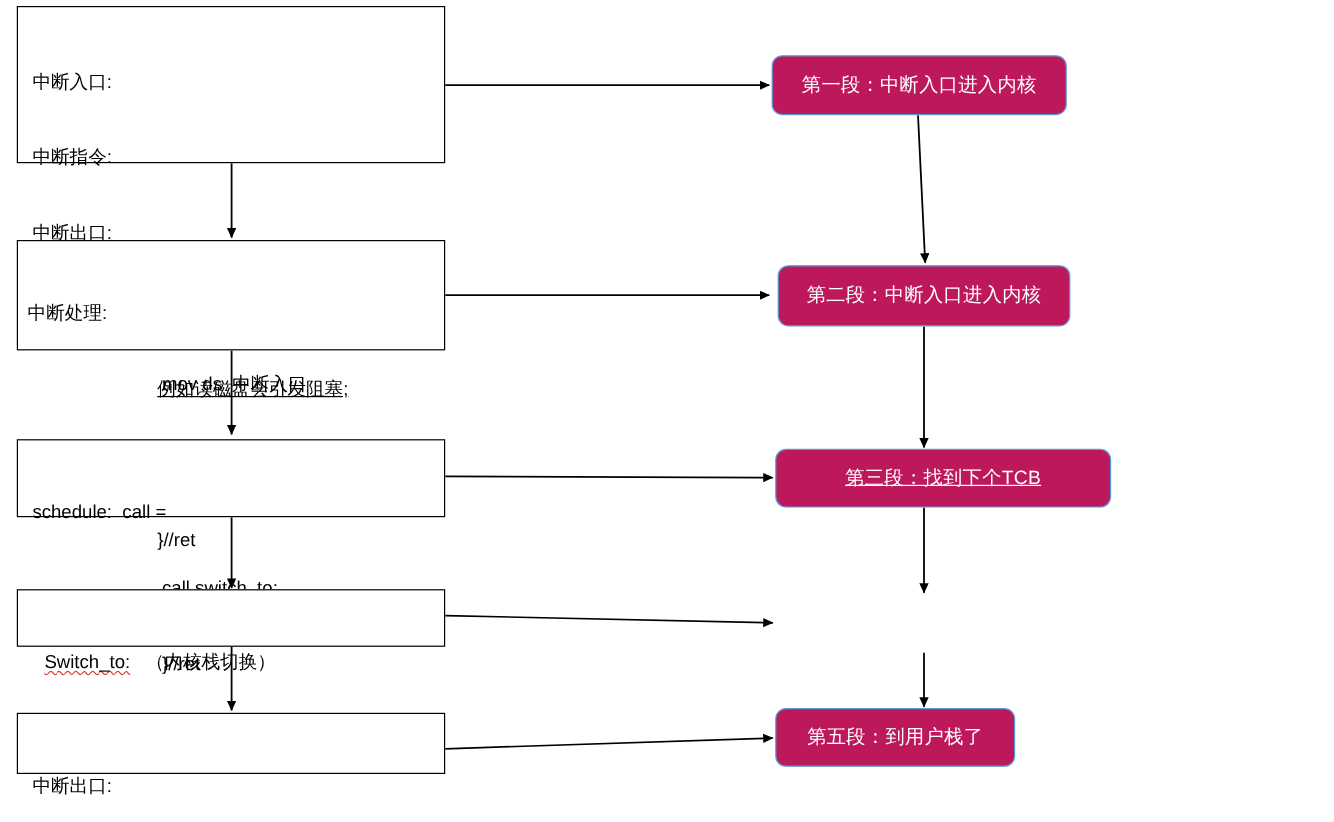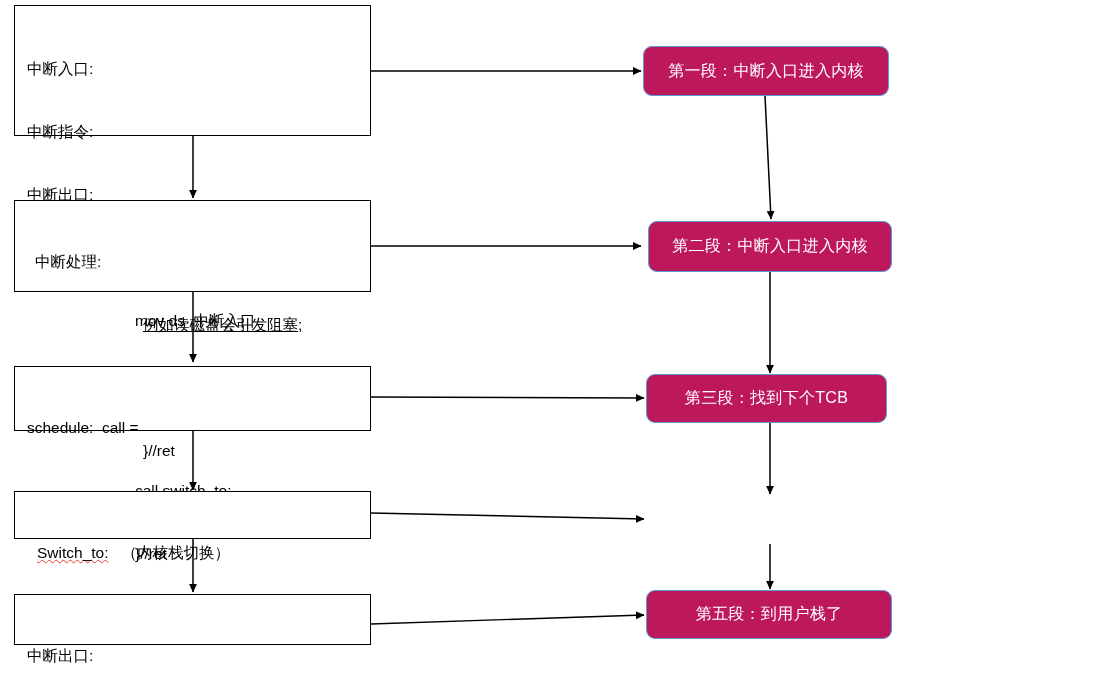--- a/index.html
+++ b/index.html
@@ -100,21 +100,21 @@
 
   <div class="code-box" style="left:14px; top:5px; width:357px; height:131px; padding:10px 0 0 12px;">
     <div class="line">中断入口:</div>
     <div class="line">中断指令:</div>
     <div class="line">中断出口:</div>
     <div class="line" style="padding-left:108px;">push ds ……..</div>
     <div class="line" style="padding-left:108px;">mov ds  中断入口</div>
     <div class="line" style="padding-left:108px;">call  中断处理</div>
   </div>
 
-  <div class="code-box" style="left:14px; top:200px; width:357px; height:92px; padding:8px 0 0 20px;">
+  <div class="code-box" style="left:14px; top:200px; width:357px; height:92px; padding:8px 0 0 8px;">
     <div class="line">中断处理:</div>
     <div class="line" style="padding-left:108px;text-decoration:underline;">例如读磁盘会引发阻塞;</div>
     <div class="line" style="padding-left:108px;">schedule();</div>
     <div class="line" style="padding-left:108px;">}//ret</div>
   </div>
 
   <div class="code-box" style="left:14px; top:366px; width:357px; height:65px; padding:8px 0 0 12px;">
     <div class="line">schedule:  call =</div>
     <div class="line" style="padding-left:108px;">call&nbsp;<span class="sp">switch_to;</span></div>
     <div class="line" style="padding-left:108px;">}//ret</div>
@@ -131,22 +131,22 @@
   </div>
 
   <div class="stage-box" style="left:643px; top:46px; width:246px; height:50px;">
     <span>第一段：中断入口进入内核</span>
   </div>
 
   <div class="stage-box" style="left:648px; top:221px; width:244px; height:51px;">
     <span>第二段：中断入口进入内核</span>
   </div>
 
-  <div class="stage-box" style="left:646px; top:374px; width:241px; height:49px;">
+  <div class="stage-box" style="left:646px; top:374px; width:280px; height:49px;text-decoration:underline;">
     <span>第三段：找到下个TCB</span>
   </div>
 
 
-  <div class="stage-box" style="left:646px; top:590px; width:246px; height:49px;text-align:right;">
+  <div class="stage-box" style="left:646px; top:590px; width:200px; height:49px;text-align:right;">
     <span>第五段：到用户栈了</span>
   </div>
 
 </div>
 
 </body></html>

